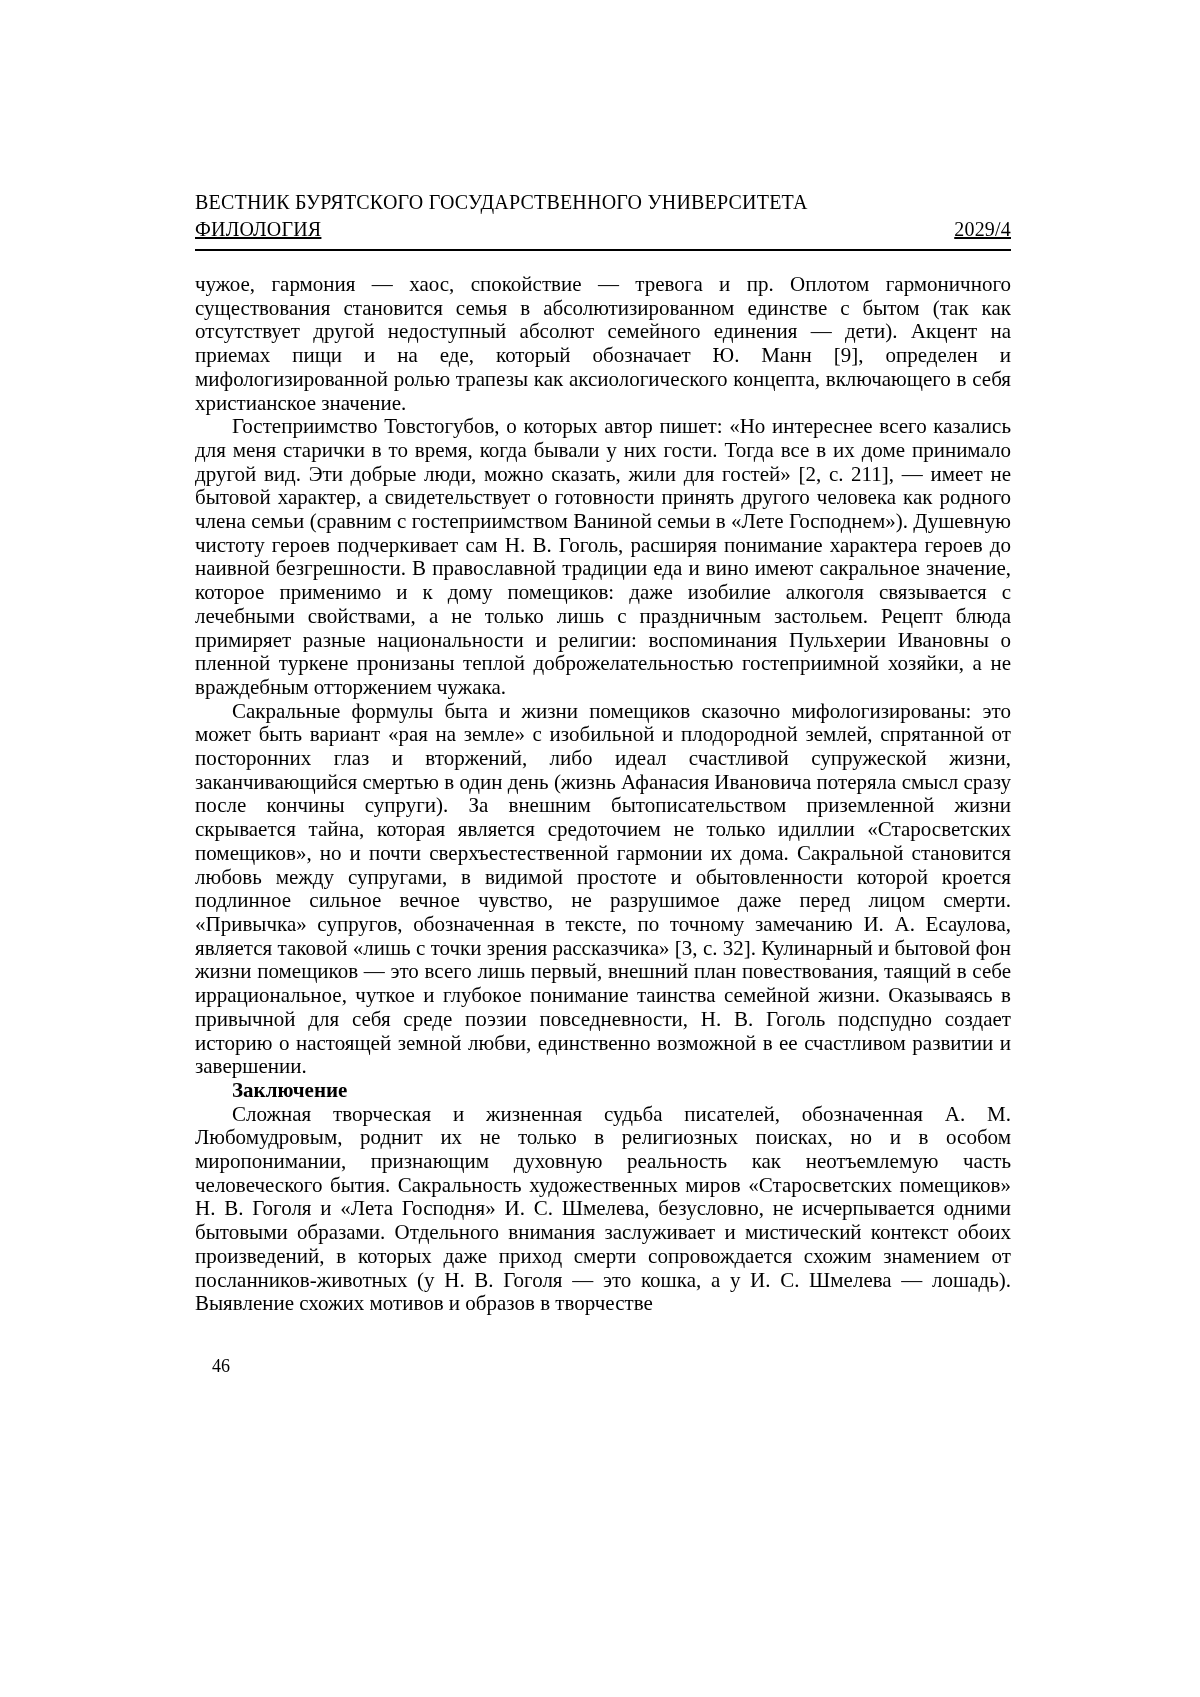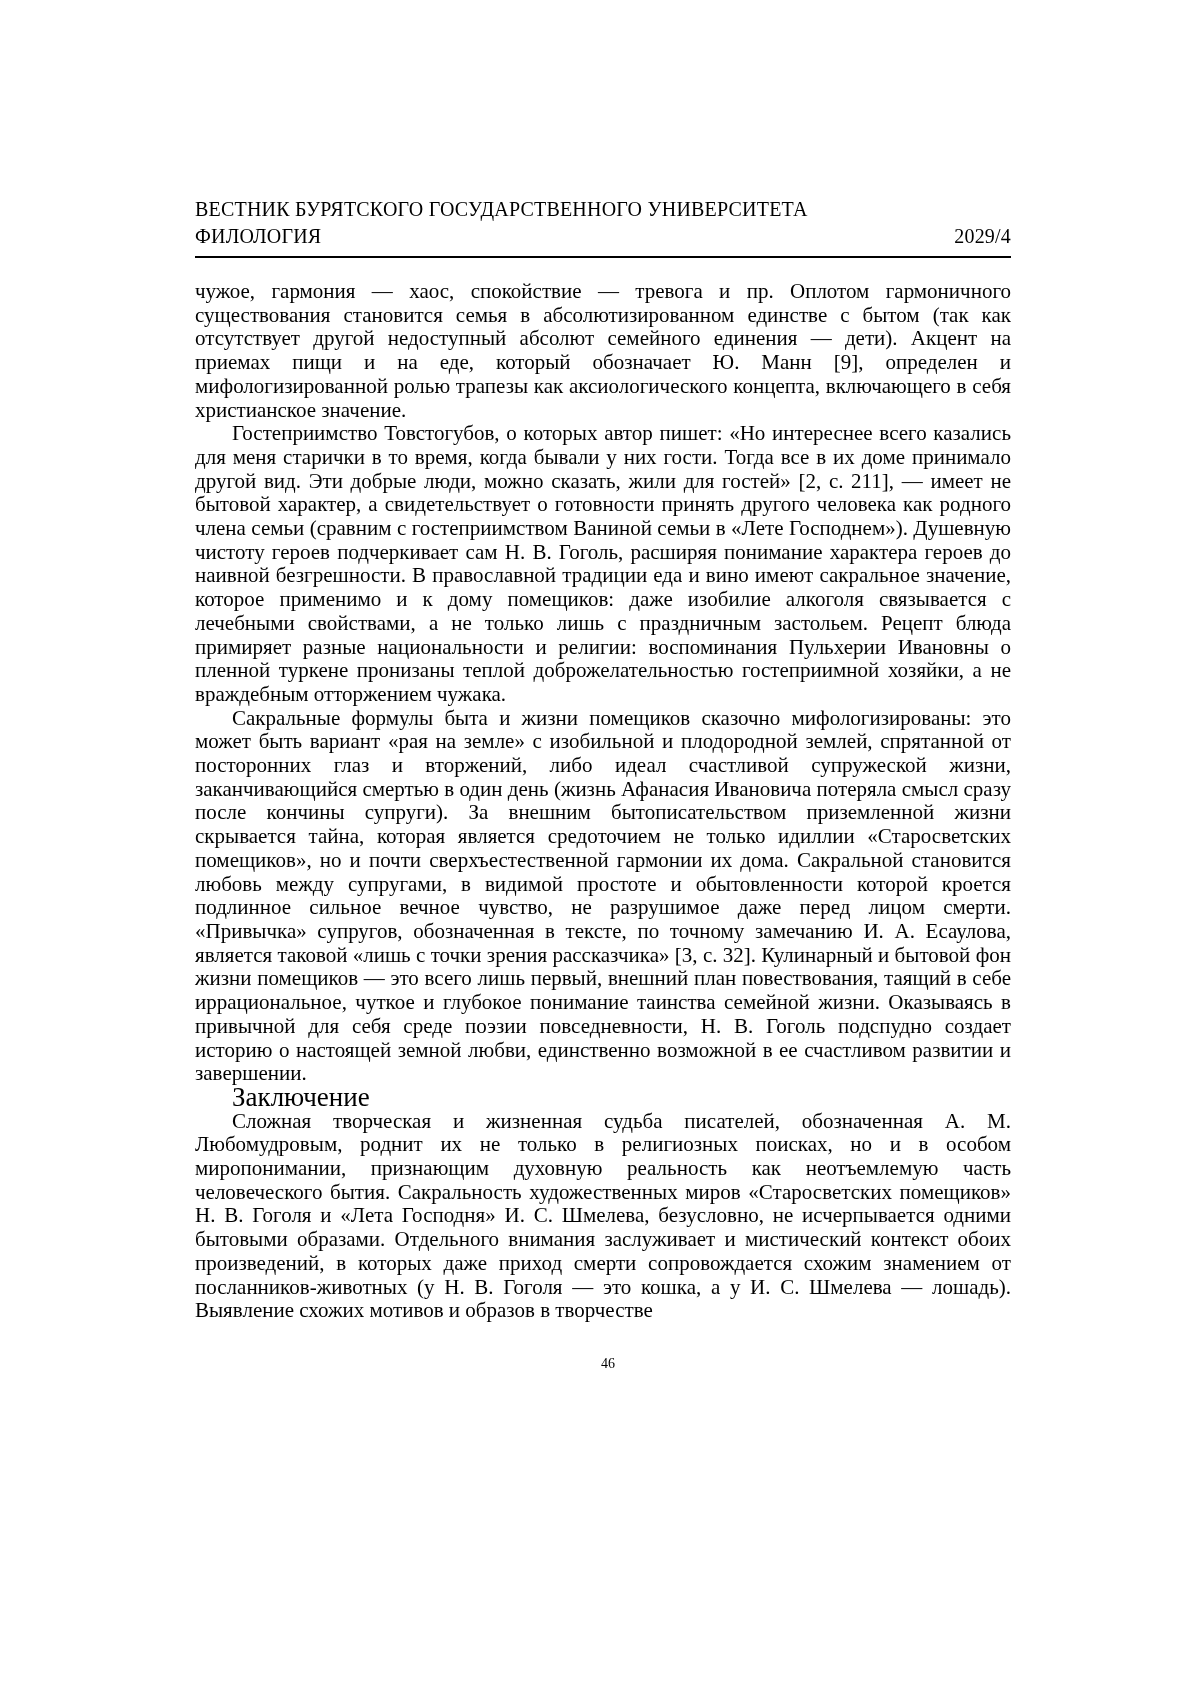--- a/index.html
+++ b/index.html
@@ -9,59 +9,60 @@
     width: 1200px;
     height: 1697px;
     background: #ffffff;
     color: #000000;
     font-family: "Liberation Serif", "DejaVu Serif", serif;
     overflow: hidden;
   }
   .content {
     position: absolute;
     left: 195px;
-    top: 196px;
+    top: 189px;
     width: 816px;
   }
   .page-header {
     font-size: 20px;
     line-height: 27px;
     letter-spacing: 0.2px;
   }
   .header-line2 {
     display: flex;
     justify-content: space-between;
     align-items: center;
+    text-decoration: underline;
   }
   .header-rule {
     border-bottom: 2px solid #000000;
     margin-top: 6px;
   }
   .body-text {
     margin-top: 22px;
     font-size: 21px;
     line-height: 23.7px;
     text-align: justify;
   }
   .para { text-indent: 37px; }
   .para.no-indent { text-indent: 0; }
   .section-heading {
-    font-size: 27px;
+    font-size: 21px;
     line-height: 23.7px;
-    font-weight: normal;
+    font-weight: bold;
     text-indent: 37px;
     text-align: left;
   }
   .page-footer {
     position: absolute;
-    left: 200px;
+    left: 212px;
     top: 1356px;
     width: 816px;
-    text-align: center;
-    font-size: 14px;
+    text-align: left;
+    font-size: 18px;
   }
 </style>
 </head>
 <body>
 
 <div class="page">
   <div class="content">
 
     <header class="page-header">
       <div class="header-line1">ВЕСТНИК БУРЯТСКОГО ГОСУДАРСТВЕННОГО УНИВЕРСИТЕТА</div>

